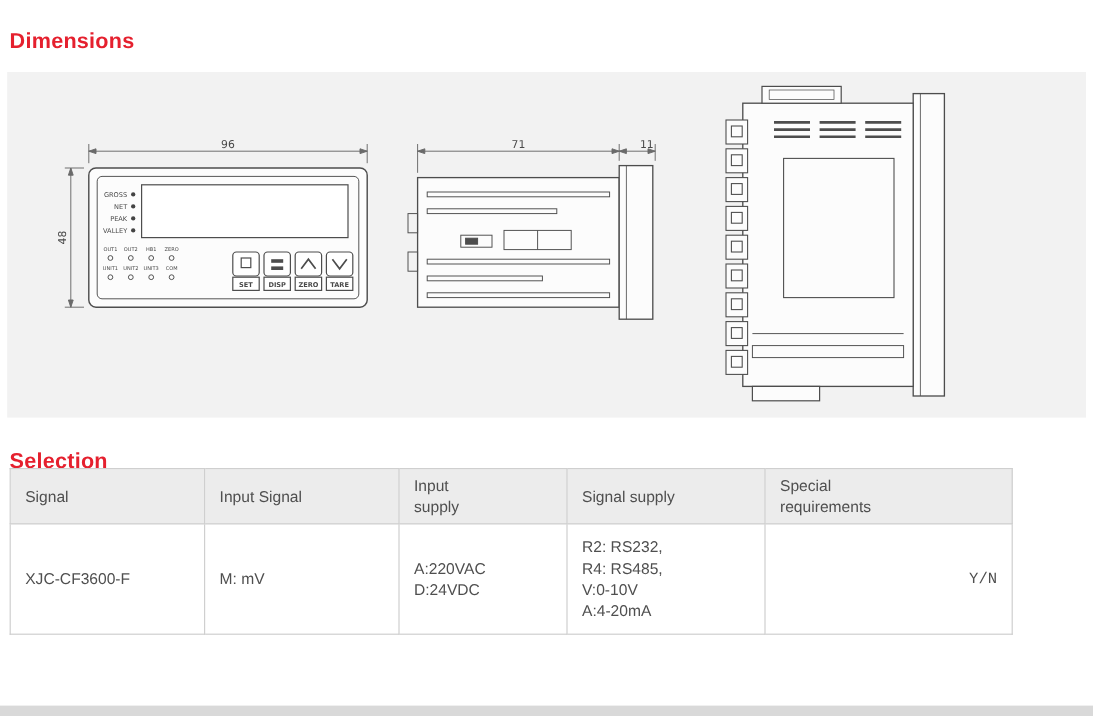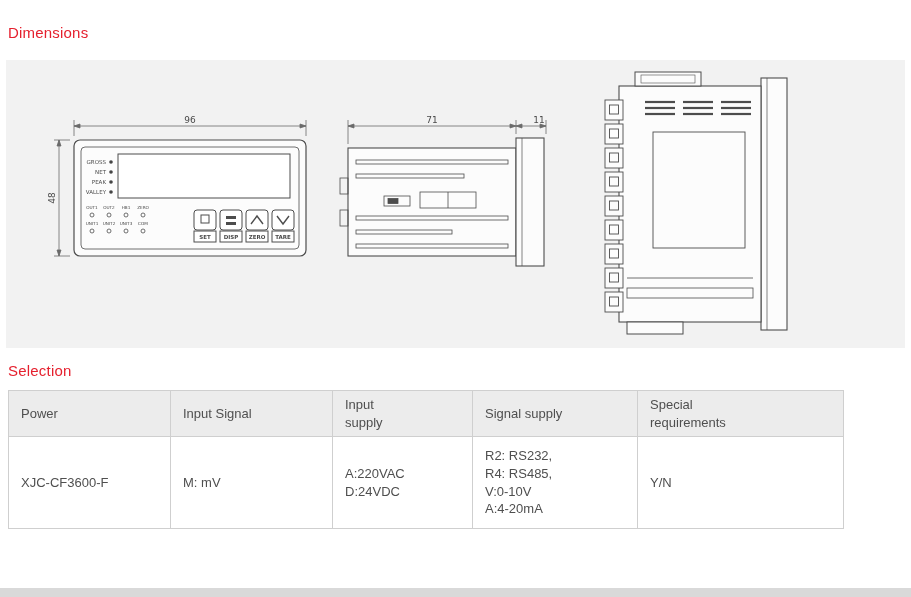--- a/index.html
+++ b/index.html
@@ -5,35 +5,35 @@
   :root{
     --accent-red:#e5202e;
     --panel-bg:#f2f2f2;
     --table-header-bg:#ececec;
     --table-border:#cfcfcf;
     --text:#4f4f4f;
   }
   *{margin:0;padding:0;box-sizing:border-box;}
   html,body{width:911px;height:597px;}
   body{font-family:"Liberation Sans",sans-serif;background:#ffffff;position:relative;overflow:hidden;}
-  .section-heading{position:absolute;left:8px;font-size:15px;font-weight:400;color:var(--accent-red);letter-spacing:.2px;}
+  .section-heading{position:absolute;left:8px;font-size:18px;font-weight:700;color:var(--accent-red);letter-spacing:.2px;}
   #dimensions-heading{top:24px;}
-  #selection-heading{top:362px;}
+  #selection-heading{top:374px;}
   .drawings-panel{position:absolute;left:6px;top:60px;width:899px;height:288px;background:var(--panel-bg);text-align:right;}
   .drawing{position:absolute;}
   #front-view{left:38px;top:52px;}
   #side-view{left:330px;top:52px;}
   #rear-view{left:585px;top:6px;}
   svg{display:block;}
   svg text{font-family:"DejaVu Sans",sans-serif;fill:#4a4a4a;}
   .sel-table{position:absolute;left:8px;top:390px;border-collapse:collapse;table-layout:fixed;width:835px;font-size:13px;color:var(--text);}
   .sel-table th,.sel-table td{border:1px solid var(--table-border);padding:4px 12px;vertical-align:middle;text-align:left;white-space:pre-line;line-height:1.35;}
   .sel-table th{background:var(--table-header-bg);font-weight:400;height:46px;}
   .sel-table td{height:92px;}
-  .sel-table td.center{text-align:left;}
+  .sel-table td.center{text-align:right;font-family:Liberation Mono, monospace;}
   .bottom-strip{position:absolute;left:0;bottom:0;width:911px;height:9px;background:#d9d9d9;}
 </style>
 </head>
 <body>
 
 <h2 class="section-heading" id="dimensions-heading">Dimensions</h2>
 
 <div class="drawings-panel">
 
   <svg id="front-view" class="drawing" width="270" height="160" viewBox="0 0 270 160">
@@ -206,21 +206,21 @@
 <table class="sel-table">
   <colgroup>
     <col style="width:162px">
       <col style="width:162px">
       <col style="width:140px">
       <col style="width:165px">
       <col style="width:206px">
   </colgroup>
   <thead>
     <tr>
-      <th>Power</th>
+      <th>Signal</th>
       <th>Input Signal</th>
       <th>Input
 supply</th>
       <th>Signal supply</th>
       <th>Special
 requirements</th>
     </tr>
   </thead>
   <tbody>
     <tr>

